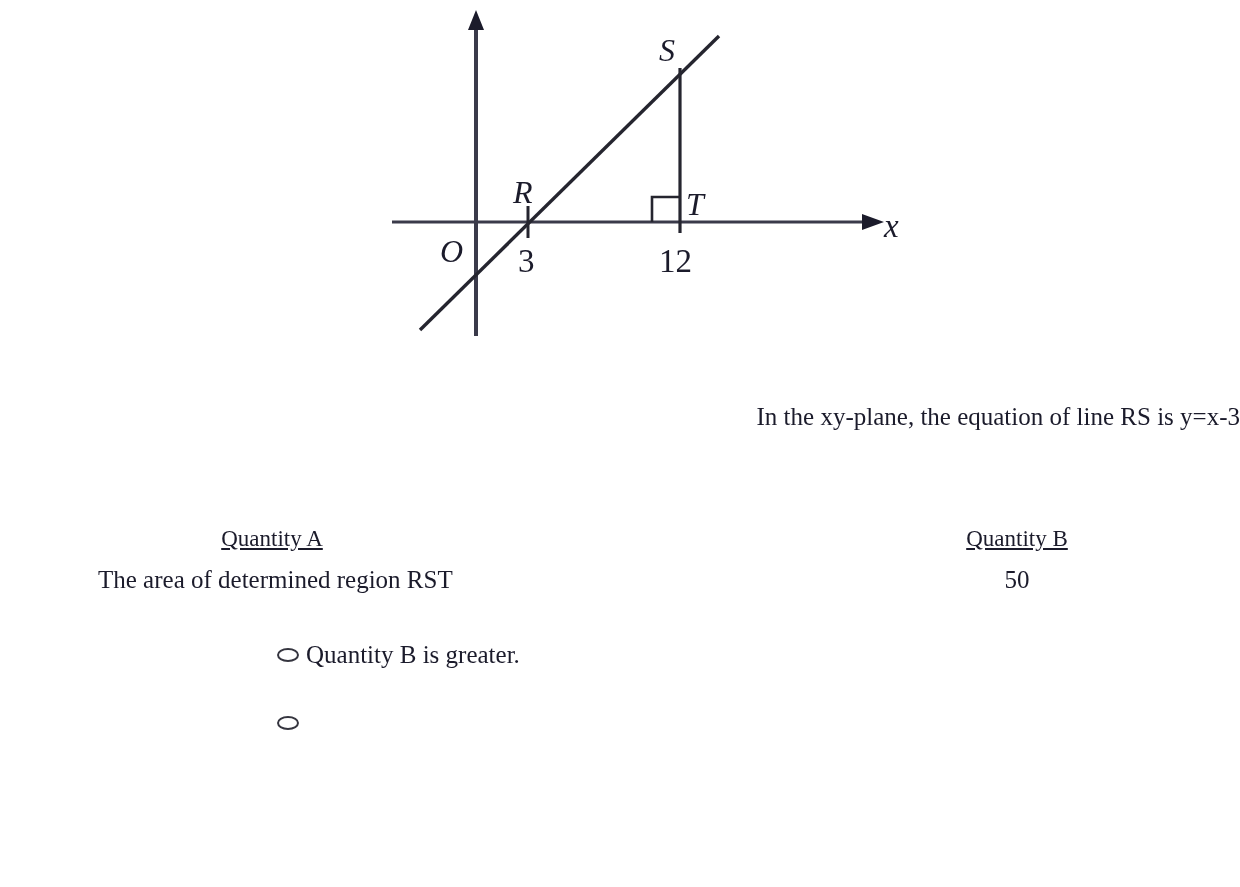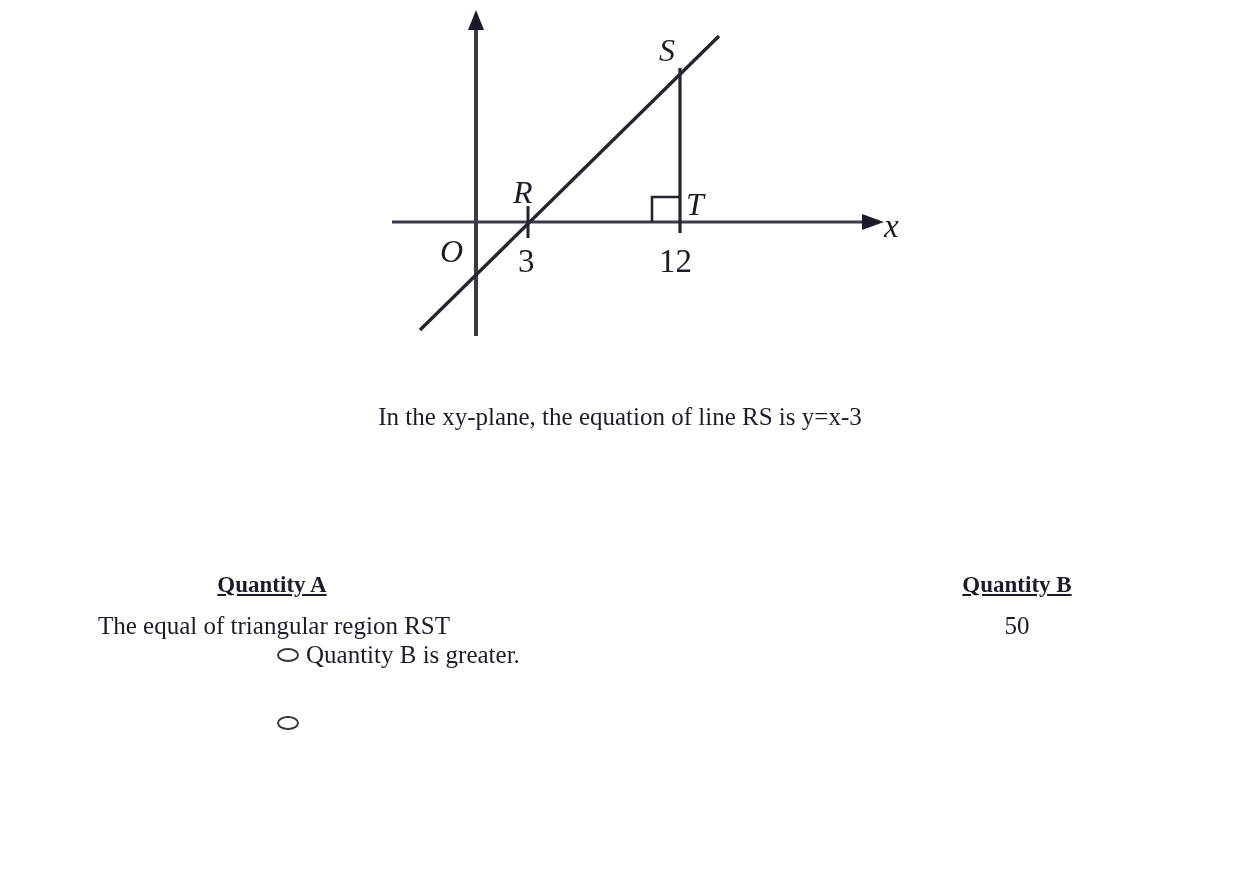--- a/index.html
+++ b/index.html
@@ -40,21 +40,21 @@
     font-style: normal;
     fill: #1b1b2b;
   }
 
   
   #stem-line {
     position: absolute;
     left: 0;
     top: 400px;
     width: 1240px;
-    text-align: center;
+    text-align: right;
     font-size: 25px;
     line-height: 34px;
     color: #1b1b2b;
   }
 
   
   #quantity-row {
     position: absolute;
     left: 0;
     top: 524px;
@@ -69,25 +69,24 @@
   #quantity-a-col {
     left: 60px;
     width: 424px;
   }
   #quantity-b-col {
     left: 905px;
     width: 224px;
   }
   .qty-heading {
     font-size: 23px;
-    font-weight: bold;
+    font-weight: normal;
     text-decoration: underline;
     line-height: 30px;
     white-space: nowrap;
-    margin-top: 46px;
   }
   .qty-value {
     font-size: 25px;
     line-height: 34px;
     margin-top: 9px;
     white-space: nowrap;
   }
   #quantity-a-value {
     text-align: left;
     padding-left: 38px;
@@ -155,21 +154,21 @@
     <text class="fig-num" x="518" y="272" font-size="33">3</text>
     <text class="fig-num" x="659" y="272" font-size="33">12</text>
   </svg>
 </div>
 
 <div id="stem-line">In the xy-plane, the equation of line RS is y=x-3</div>
 
 <div id="quantity-row">
   <div class="qty-col" id="quantity-a-col">
     <div class="qty-heading">Quantity A</div>
-    <div class="qty-value" id="quantity-a-value">The equal of triangular region RST</div>
+    <div class="qty-value" id="quantity-a-value">The area of determined region RST</div>
   </div>
   <div class="qty-col" id="quantity-b-col">
     <div class="qty-heading">Quantity B</div>
     <div class="qty-value">50</div>
   </div>
 </div>
 
 <div id="answer-choices">
   <div class="choice-row">
     <span class="choice-radio"></span>

